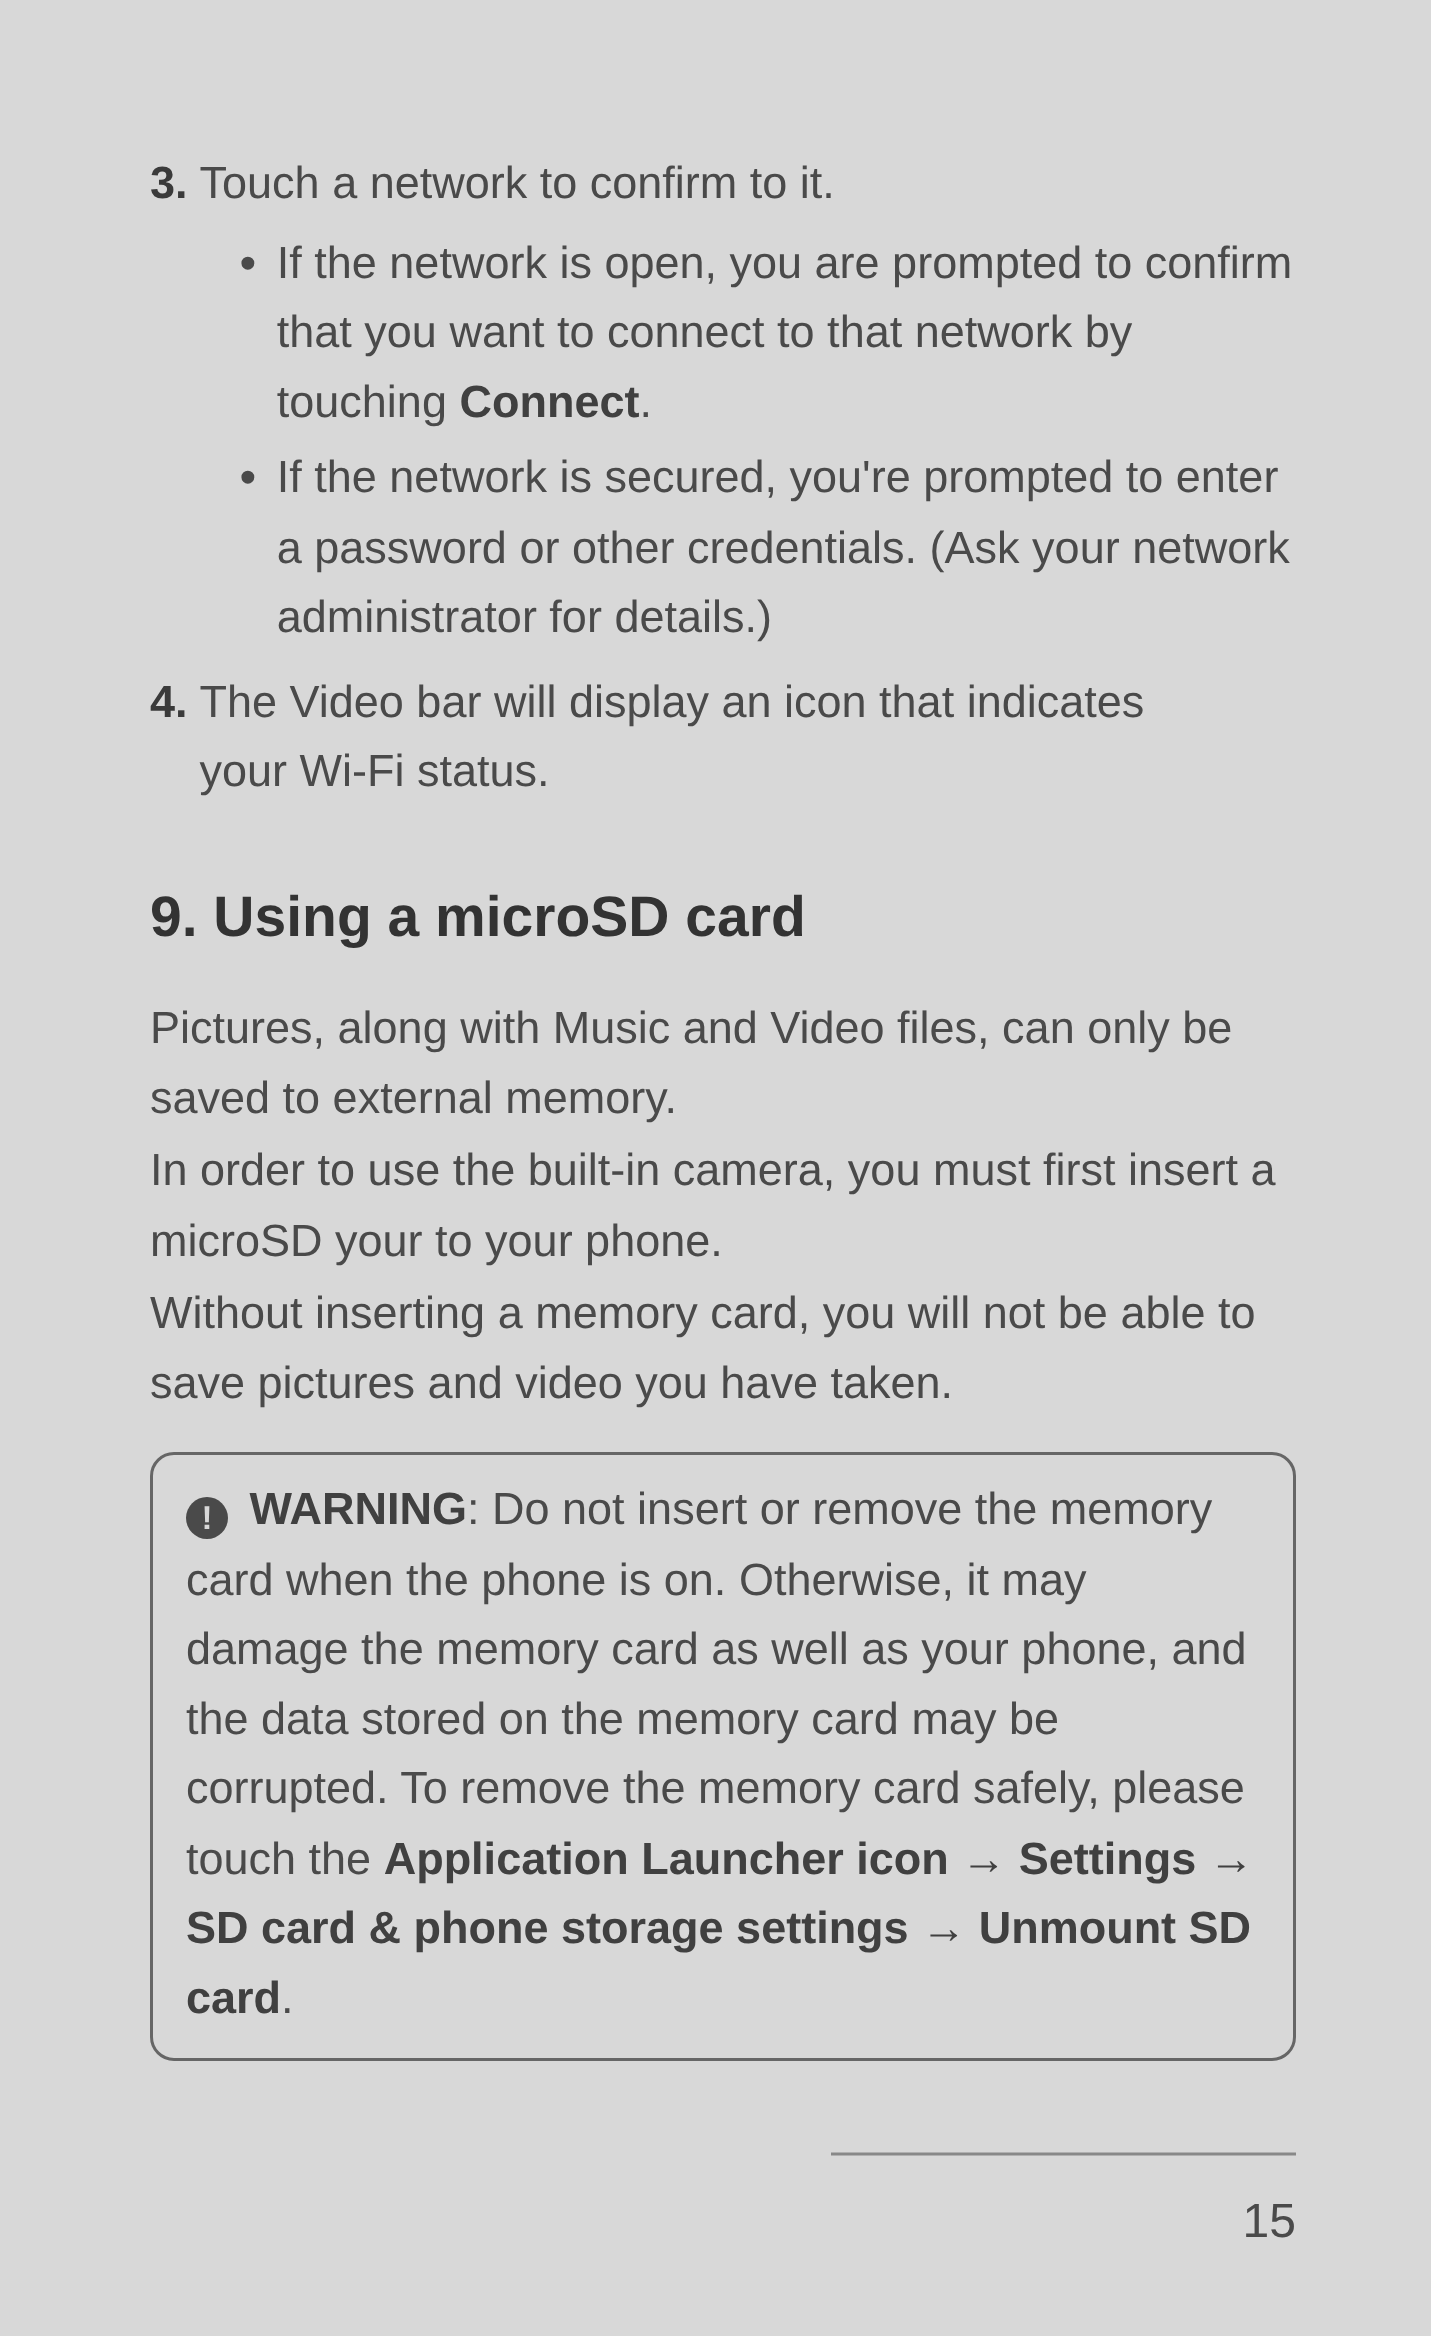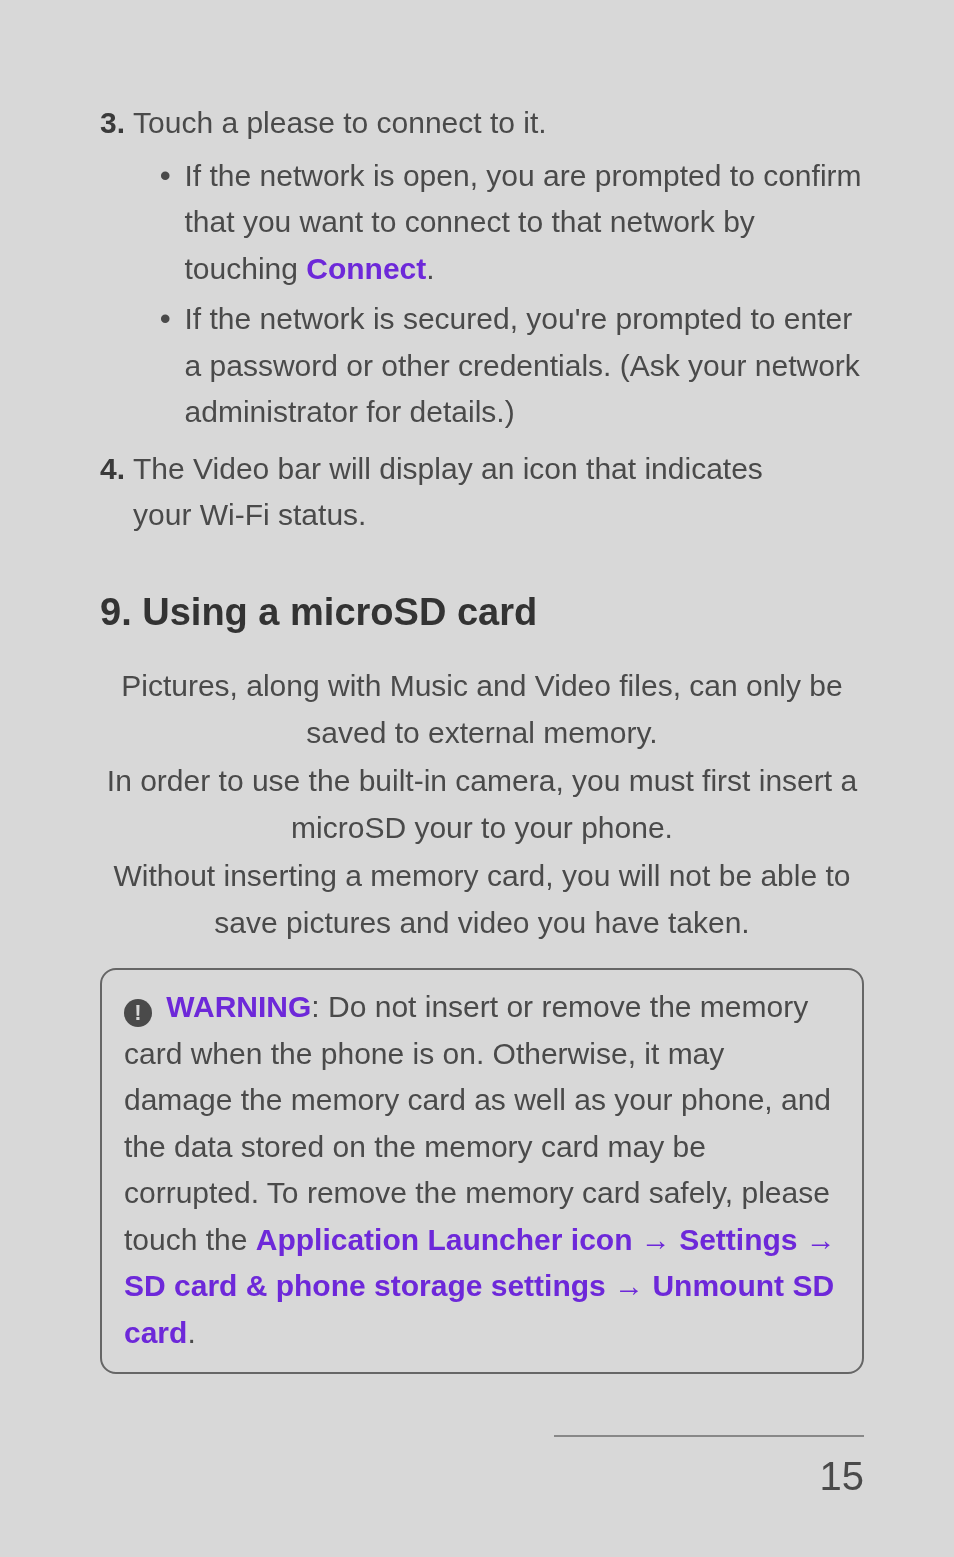--- a/index.html
+++ b/index.html
@@ -46,35 +46,34 @@
     .bullet-dot {
       margin-right: 14px;
       flex-shrink: 0;
       font-weight: bold;
     }
     .bullet-text {
       flex: 1;
     }
     .bold {
       font-weight: 600;
-      color: #6d28d9;
+      color: #404040;
     }
     .item4-text {
       margin-left: 30px;
     }
     .section-heading {
       font-size: 38px;
       font-weight: 600;
       color: #333;
       margin-top: 44px;
       margin-bottom: 22px;
     }
     .para {
       margin-bottom: 2px;
-      text-align: center;
     }
     .warning-box {
       border: 2px solid #666;
       border-radius: 16px;
       padding: 14px 22px 16px 22px;
       margin-top: 22px;
       font-size: 30px;
       line-height: 1.55;
       color: #4a4a4a;
     }
@@ -89,40 +88,40 @@
       font-size: 22px;
       align-items: center;
       justify-content: center;
       vertical-align: -3px;
       margin-right: 6px;
     }
     .page-num {
       position: absolute;
       bottom: 58px;
       right: 90px;
-      font-size: 40px;
+      font-size: 32px;
       color: #4a4a4a;
     }
     .page-rule {
       position: absolute;
       bottom: 120px;
       right: 90px;
       width: 310px;
       height: 2px;
       background: #888;
     }
   </style>
 </head>
 <body>
 
 <div class="content">
 
   <div class="list-item">
     <span class="list-num">3.</span>
-    <span class="list-text">Touch a please to connect to it.</span>
+    <span class="list-text">Touch a network to confirm to it.</span>
   </div>
 
   <div class="bullets">
     <div class="bullet-item">
       <span class="bullet-dot">•</span>
       <span class="bullet-text">
         <span>If the network is open, you are prompted to confirm that you want to connect to that network by touching </span><span class="bold">Connect</span><span>.</span>
       </span>
     </div>
     <div class="bullet-item">

